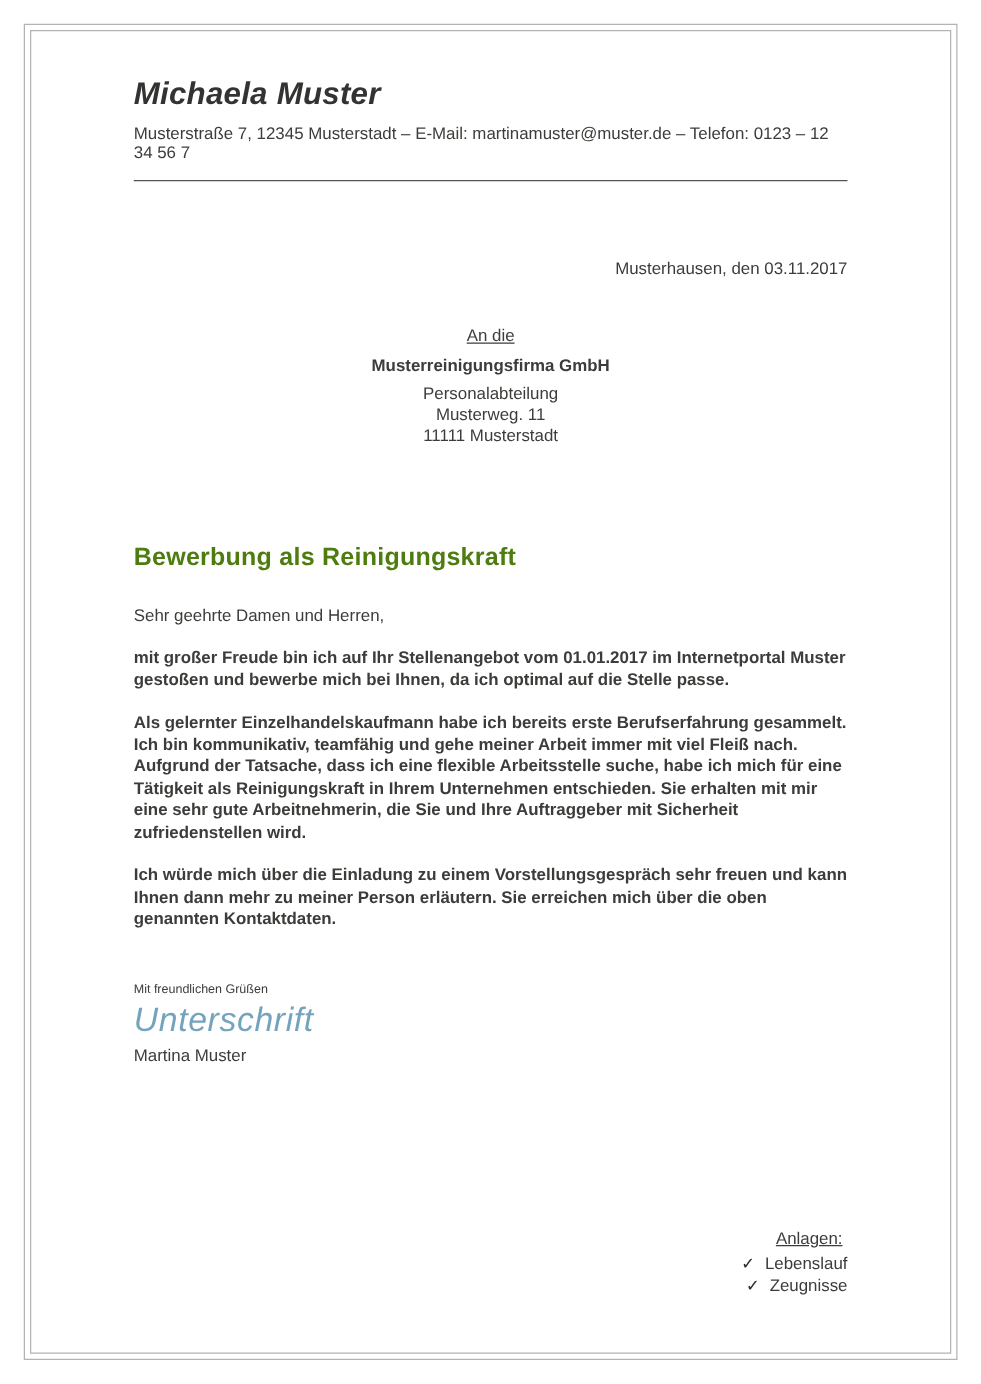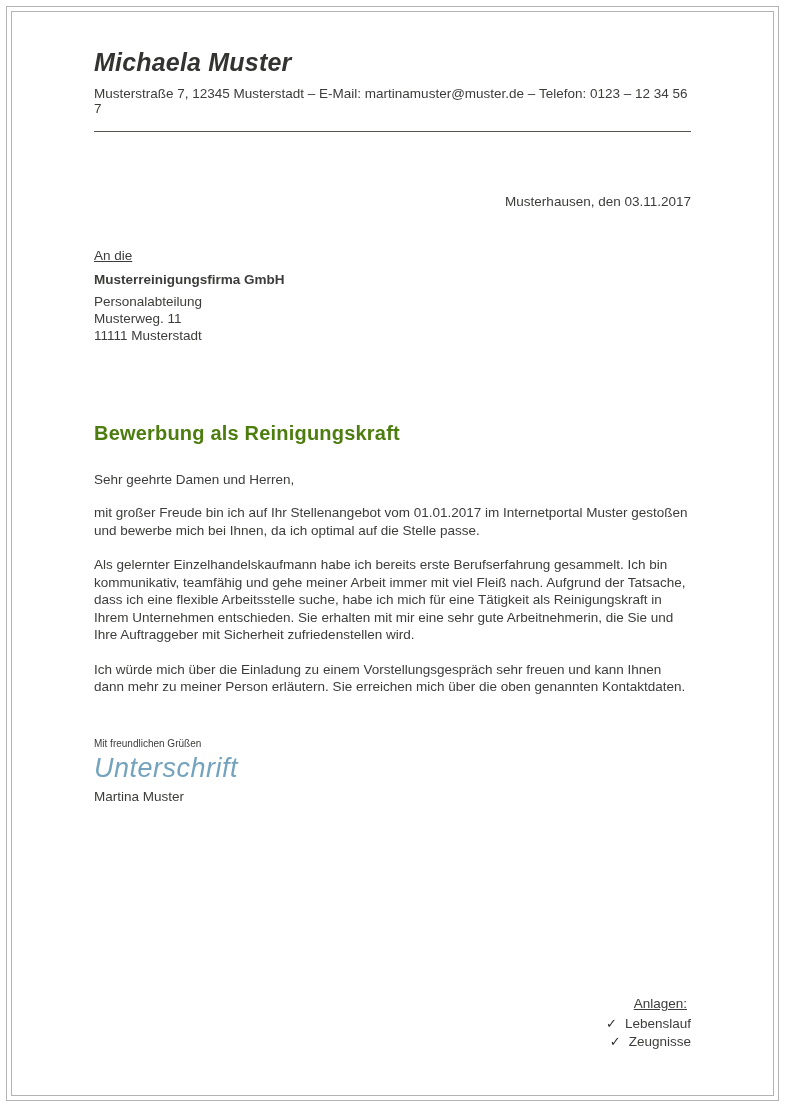--- a/index.html
+++ b/index.html
@@ -1,18 +1,18 @@
 <!DOCTYPE html>
 <html><head>
 <meta charset="utf-8">
 <style>
   html,body{margin:0;padding:0;background:#ffffff;}
   .page{
     width:785px;height:1107px;box-sizing:border-box;
-    background:#ffffff;padding:6px;
+    background:#ffffff;padding:19px;
     font-family:"Liberation Sans", sans-serif;
     color:#3c3c3a;
     border-radius:12px;
   }
   .frame-outer{
     height:100%;box-sizing:border-box;
     border:1px solid #b3b3b1;padding:4px;
   }
   .frame-inner{
     height:100%;box-sizing:border-box;
@@ -30,28 +30,28 @@
   .header-rule{
     border:none;border-top:1.5px solid #55534e;
     margin:15px 0 0 0;width:100%;
   }
   .date-line{
     text-align:right;font-size:13.5px;margin-top:62px;color:#3c3c3a;
   }
   .recipient{margin-top:38px;font-size:13.5px;line-height:17px;}
   .recipient .an-die{text-decoration:underline;margin:0 0 7px 0;}
   .recipient .company{font-weight:bold;margin:0 0 5px 0;}
-  .recipient p{margin:0;}
+  .recipient p{margin:0;text-align:center;}
   .subject{
     font-size:20px;font-weight:bold;color:#4d7c0f;
     margin:78px 0 0 0;letter-spacing:0.2px;
   }
   .salutation{font-size:13.5px;margin:27px 0 0 0;}
   .body-par{
-    font-size:13.5px;line-height:17.5px;margin:17px 0 0 0;color:#3c3c3a;
+    font-size:13.5px;line-height:17.5px;margin:17px 0 0 0;color:#3c3c3a;font-weight:bold;
   }
   .closing{font-size:10px;margin:42px 0 0 0;}
   .signature{
     font-size:27px;font-style:italic;color:#74a3bd;
     margin:4px 0 0 0;letter-spacing:0.5px;font-weight:400;
   }
   .signer{font-size:13.5px;margin:5px 0 0 0;}
   .attachments{
     margin-top:auto;align-self:flex-end;
     font-size:13.5px;text-align:right;line-height:18px;

